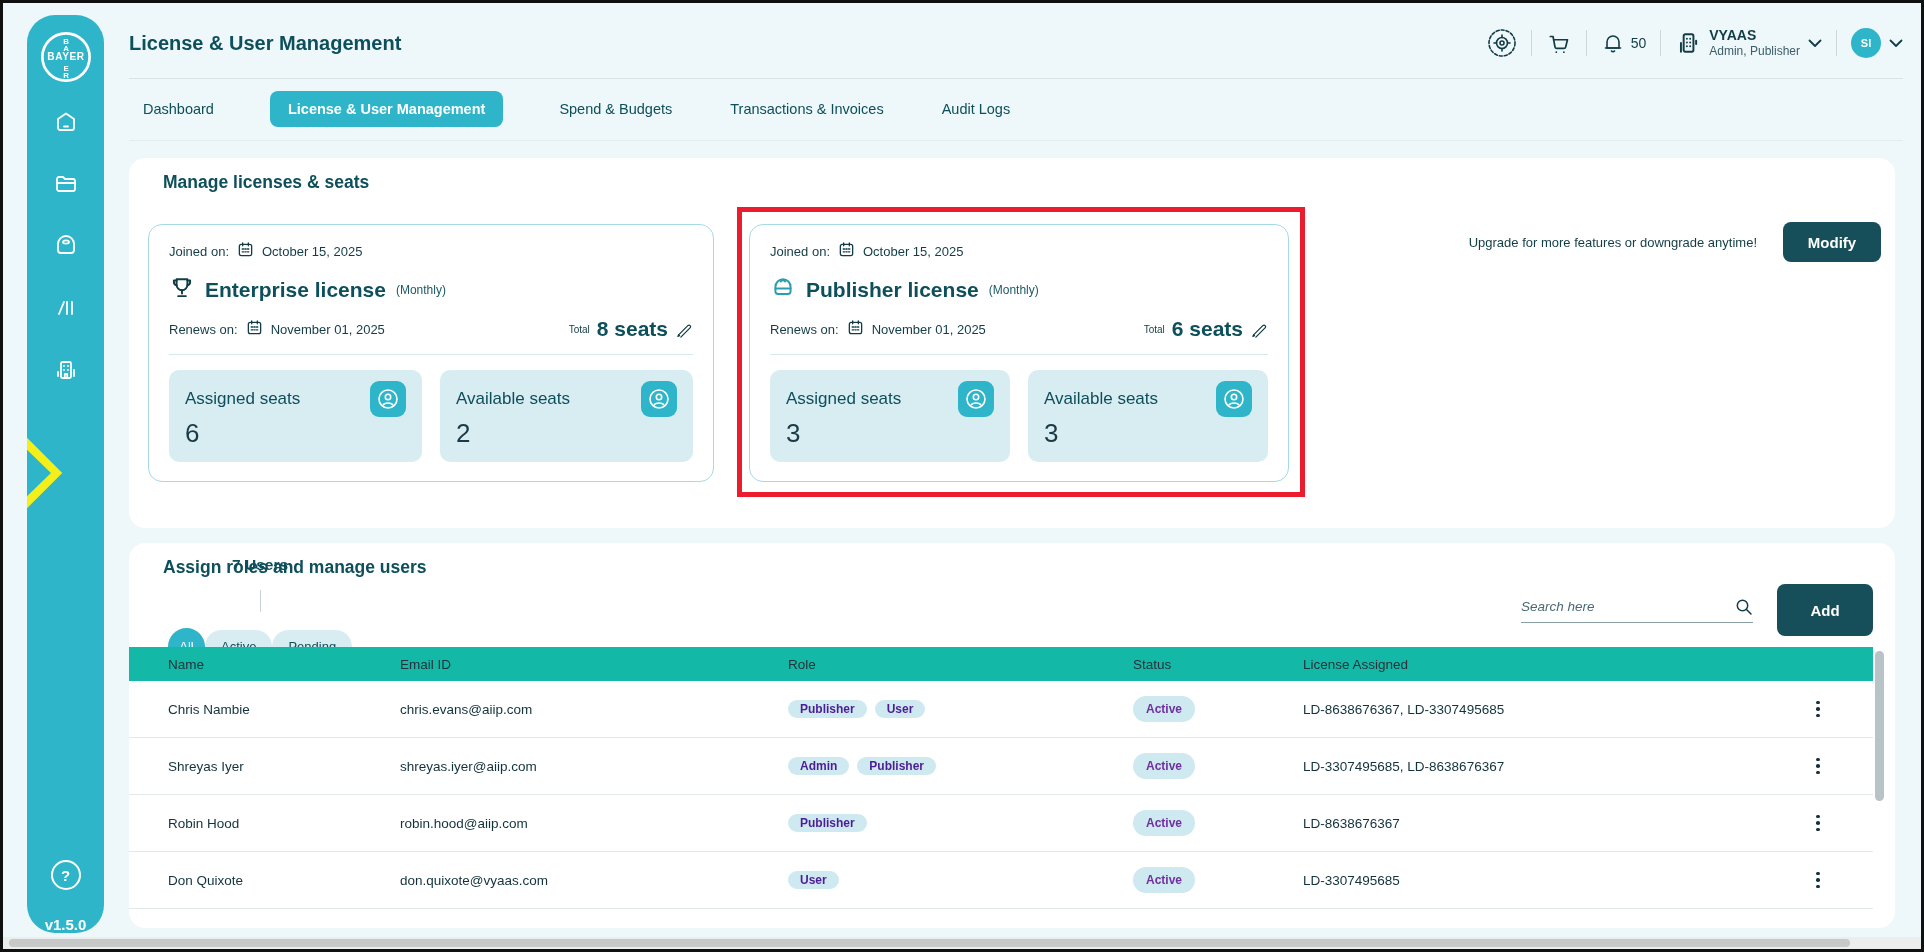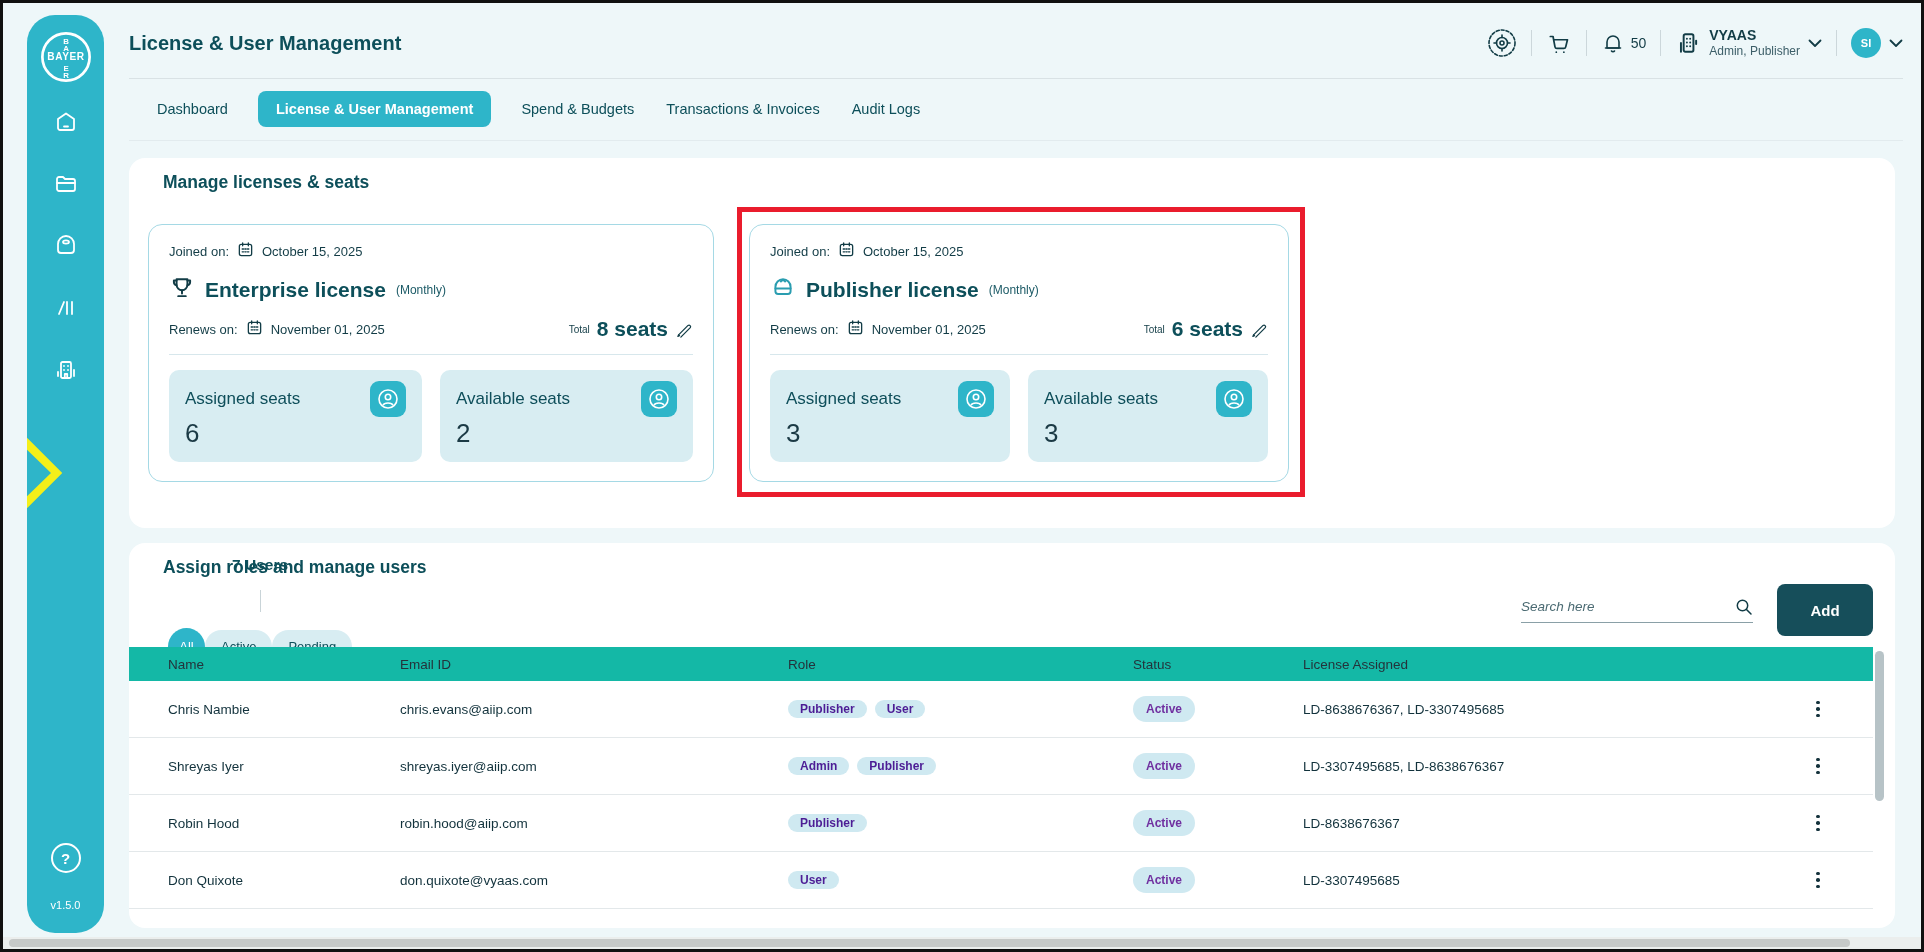--- a/index.html
+++ b/index.html
@@ -19,38 +19,38 @@
   .side-icons { margin-top:24px; display:flex; flex-direction:column; gap:36px; align-items:center; }
   .side-icon { width:26px; height:26px; cursor:pointer; display:flex; align-items:center; justify-content:center; }
   .side-icon svg { stroke:#ffffff; fill:none; stroke-width:1.8; stroke-linecap:round; stroke-linejoin:round; }
   .chevrons { margin-top:22px; margin-left:-26px; overflow:visible; }
   .side-spacer { flex:1; }
   .help-icon {
     width:30px; height:30px; border:2px solid #fff; border-radius:50%;
     color:#fff; font-size:15px; font-weight:bold; display:flex; align-items:center; justify-content:center;
     margin-bottom:26px; cursor:pointer;
   }
-  .version { color:#fff; font-size:11px; font-weight:normal; margin-bottom:22px; }
+  .version { color:#fff; font-size:15px; font-weight:bold; }
   
   .topbar { position:absolute; left:126px; top:14px; right:18px; height:52px; display:flex; justify-content:space-between; align-items:center; }
   .page-title { font-size:20px; font-weight:bold; color:#0d4f5a; }
   .topbar-actions { display:flex; align-items:center; gap:14px; }
   .tb-sep { width:1px; height:26px; background:#ccd7db; }
   .icon-btn { background:none; border:none; cursor:pointer; display:flex; align-items:center; gap:6px; color:#123c46; }
   .icon-btn svg { stroke:#123c46; fill:none; stroke-width:1.6; stroke-linecap:round; stroke-linejoin:round; }
   .bell-count { font-size:14px; color:#123c46; }
   .org-block { display:flex; align-items:center; gap:8px; cursor:pointer; }
   .org-text { display:flex; flex-direction:column; line-height:1.2; text-align:left; }
   .org-name { font-size:14px; font-weight:bold; color:#123c46; }
   .org-role { font-size:12px; color:#3c5e68; }
   .avatar { width:30px; height:30px; border-radius:50%; background:#2eb5c9; color:#fff; font-size:11px; font-weight:bold; display:flex; align-items:center; justify-content:center; cursor:pointer; }
   .chev { stroke:#123c46; fill:none; stroke-width:1.8; stroke-linecap:round; stroke-linejoin:round; }
   .topbar-divider { position:absolute; left:126px; right:18px; top:75px; height:1px; background:#d9e2e5; }
   
-  .tabs { position:absolute; left:152px; top:86px; height:40px; display:flex; align-items:center; gap:28px; }
+  .tabs { position:absolute; left:138px; top:86px; height:40px; display:flex; align-items:center; gap:54px; }
   .tab { font-size:14.5px; color:#0d4f5a; background:none; border:none; cursor:pointer; font-family:inherit; padding:10px 2px; }
   .tab.active { background:#2eb5c9; color:#fff; font-weight:bold; border-radius:8px; padding:10px 18px; }
   .tabs-divider { position:absolute; left:126px; right:18px; top:137px; height:1px; background:#e2ebee; }
   
   .panel { position:absolute; background:#fff; border-radius:16px; }
   .panel-licenses { left:126px; top:155px; width:1766px; height:370px; }
   .panel-users { left:126px; top:540px; width:1766px; height:385px; }
   .panel-heading { position:absolute; left:34px; top:14px; font-size:17.5px; font-weight:bold; color:#0d4f5a; }
   
   .license-card {
@@ -401,20 +401,24 @@
                 </svg>
               </span>
           </div>
           <div class="seat-count">3</div>
         </div>
       </div>
     </div>
 
     <div class="red-highlight"></div>
 
+    <div class="upgrade-area">
+      <span class="upgrade-note">Upgrade for more features or downgrade anytime!</span>
+      <button class="btn-dark modify-btn">Modify</button>
+    </div>
   </section>
 
   <section class="panel panel-users">
     <h2 class="panel-heading">Assign roles and manage users</h2>
 
     <div class="users-controls">
       <div class="uc-left">
         <span class="users-count">7 Users</span>
         <span class="uc-sep"></span>
         <div class="filter-pills">

